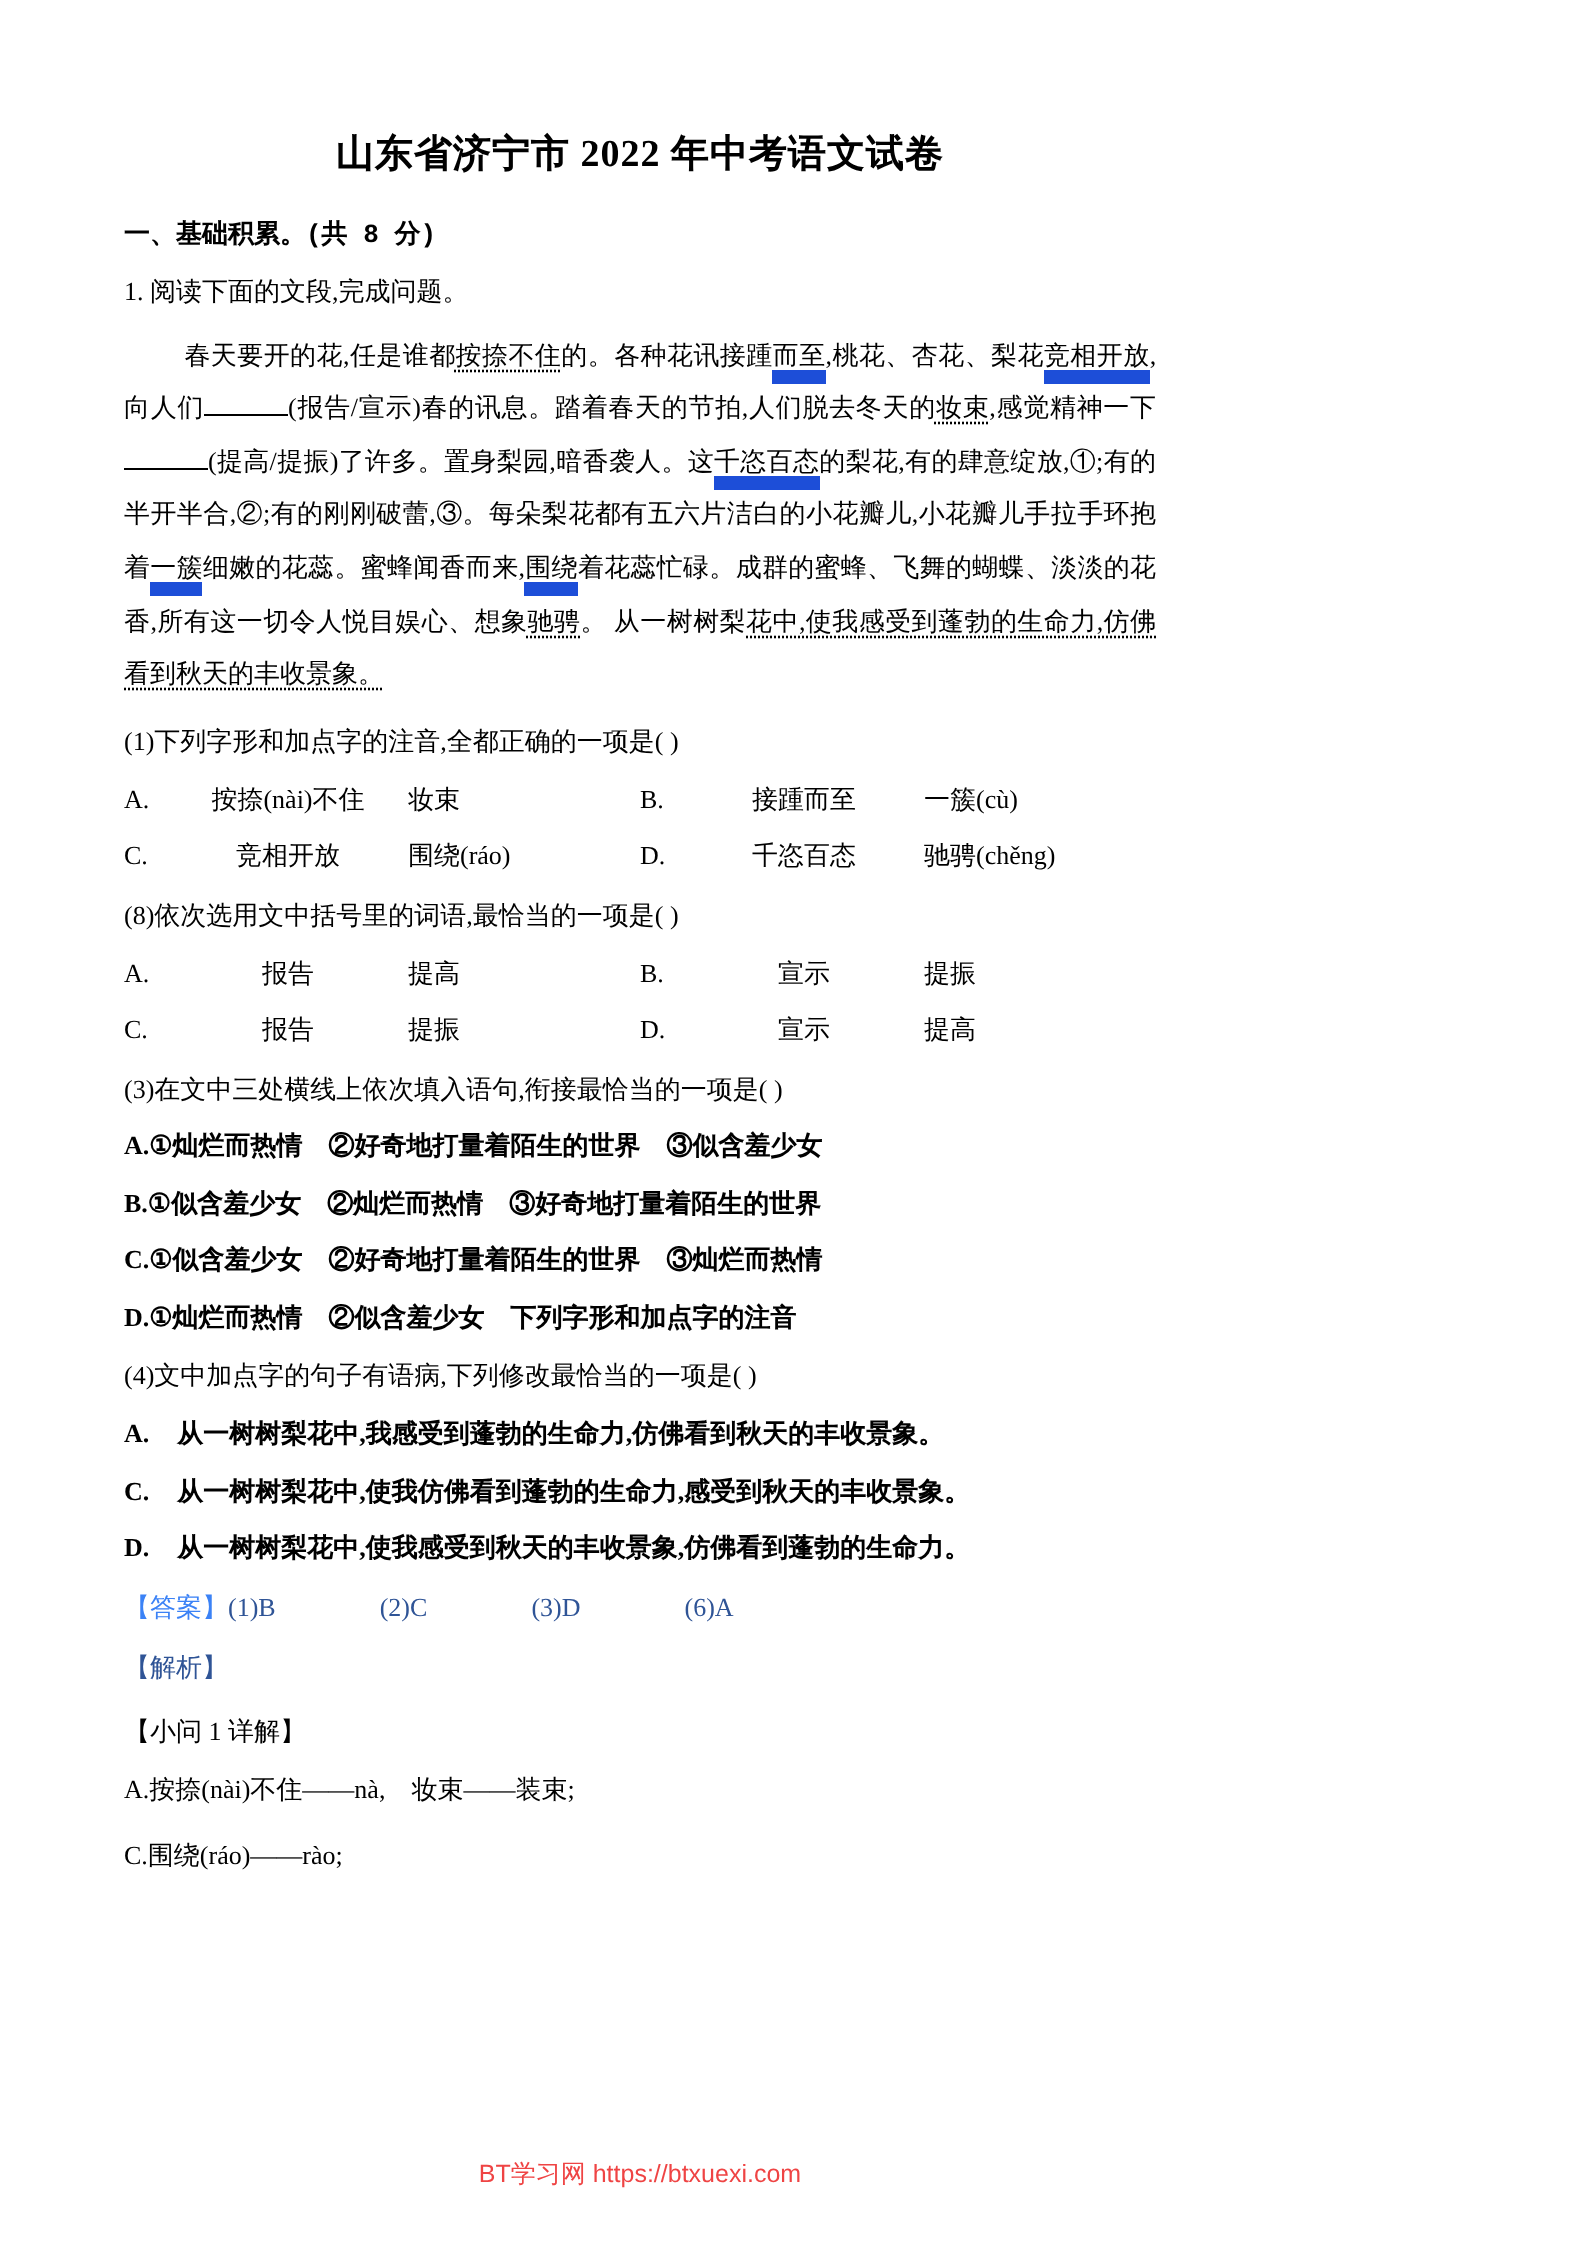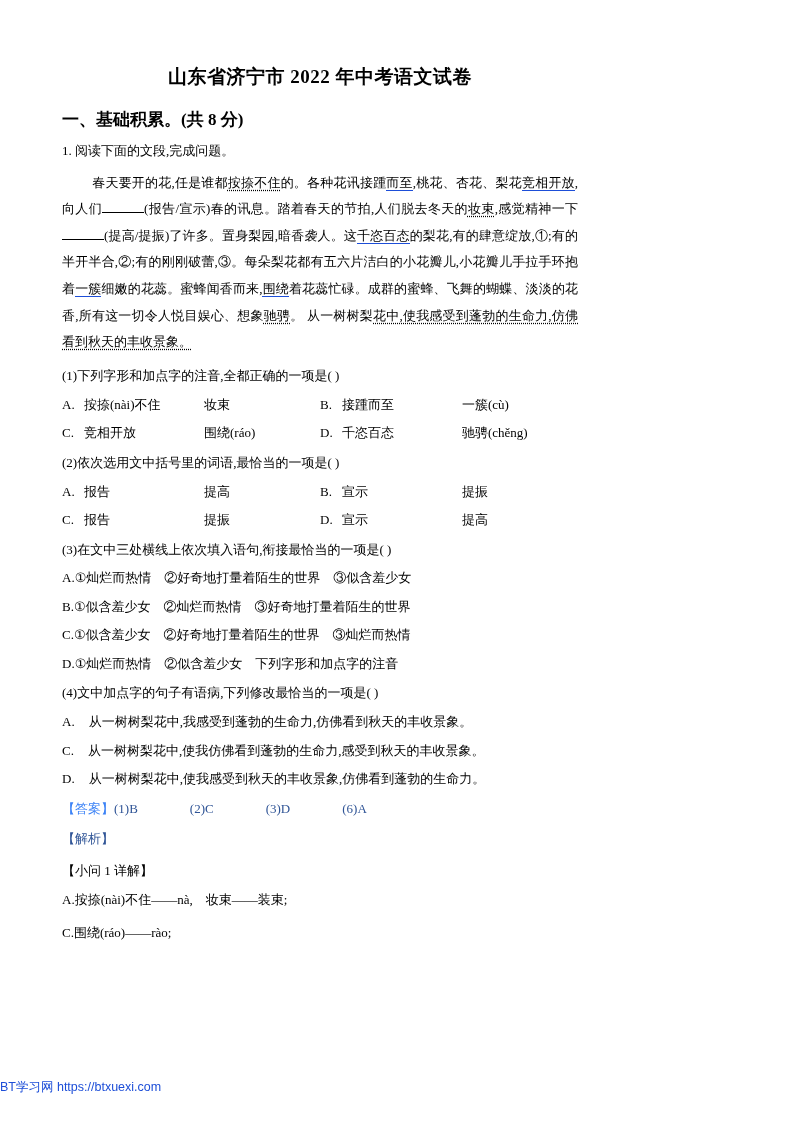--- a/index.html
+++ b/index.html
@@ -24,41 +24,42 @@
     border-radius: 26px;
   }
   .doc-title {
     text-align: center;
     font-size: 19px;
     font-weight: bold;
     margin: 12px 0 18px 0;
     letter-spacing: 0.5px;
   }
   .section-heading {
-    font-size: 17px;
+    font-size: 13px;
     font-weight: bold;
     margin: 4px 0 10px 0;
+    font-family: Liberation Mono, monospace;
   }
   .q-line {
     font-size: 13px;
     margin: 0 0 9px 0;
     line-height: 1.5;
   }
   .passage {
     font-size: 13px;
     line-height: 2.05;
     text-align: justify;
     margin: 0 0 8px 0;
   }
   .passage .indent {
     display: inline-block;
     width: 30px;
   }
   .u-dot {
-    border-bottom: 1px solid #1d4ed8;
+    border-bottom: 7px solid #1d4ed8;
     text-decoration: none;
   }
   .dotted {
     text-decoration: underline;
     text-decoration-style: dotted;
     text-underline-offset: 3px;
   }
   .blank {
     display: inline-block;
     border-bottom: 1px solid #000;
@@ -80,25 +81,27 @@
     width: 50%;
     display: flex;
   }
   .opt-label {
     width: 22px;
     flex: none;
   }
   .opt-a {
     width: 120px;
     flex: none;
+    text-align: center;
   }
   .opt-single {
     font-size: 13px;
     margin: 0 0 9px 0;
     line-height: 1.5;
+    font-weight: bold;
   }
   .answer-line {
     font-size: 13px;
     color: #2f5496;
     margin: 10px 0 8px 0;
     line-height: 1.6;
   }
   .answer-tag {
     color: #3b82f6;
   }
@@ -110,23 +113,23 @@
   .plain-line {
     font-size: 13px;
     margin: 0 0 13px 0;
     line-height: 1.5;
   }
   .footer {
     position: absolute;
     left: 0;
     bottom: 26px;
     width: 100%;
-    text-align: left;
+    text-align: center;
     font-size: 12.5px;
-    color: #1d4ed8;
+    color: #ef4444;
     font-family: "Liberation Sans", sans-serif;
   }
   .space-sm { display:inline-block; width: 14px; }
 </style>
 </head>
 <body>
 
 <div class="page">
 
   <div class="doc-title">山东省济宁市 2022 年中考语文试卷</div>
@@ -158,21 +161,21 @@
       <span class="opt-a">竞相开放</span>
       <span>围绕(ráo)</span>
     </div>
     <div class="opt-col">
       <span class="opt-label">D.</span>
       <span class="opt-a">千恣百态</span>
       <span>驰骋(chěng)</span>
     </div>
   </div>
 
-  <div class="sub-q">(2)依次选用文中括号里的词语,最恰当的一项是(    )</div>
+  <div class="sub-q">(8)依次选用文中括号里的词语,最恰当的一项是(    )</div>
   <div class="opt-row">
     <div class="opt-col">
       <span class="opt-label">A.</span>
       <span class="opt-a">报告</span>
       <span>提高</span>
     </div>
     <div class="opt-col">
       <span class="opt-label">B.</span>
       <span class="opt-a">宣示</span>
       <span>提振</span>

